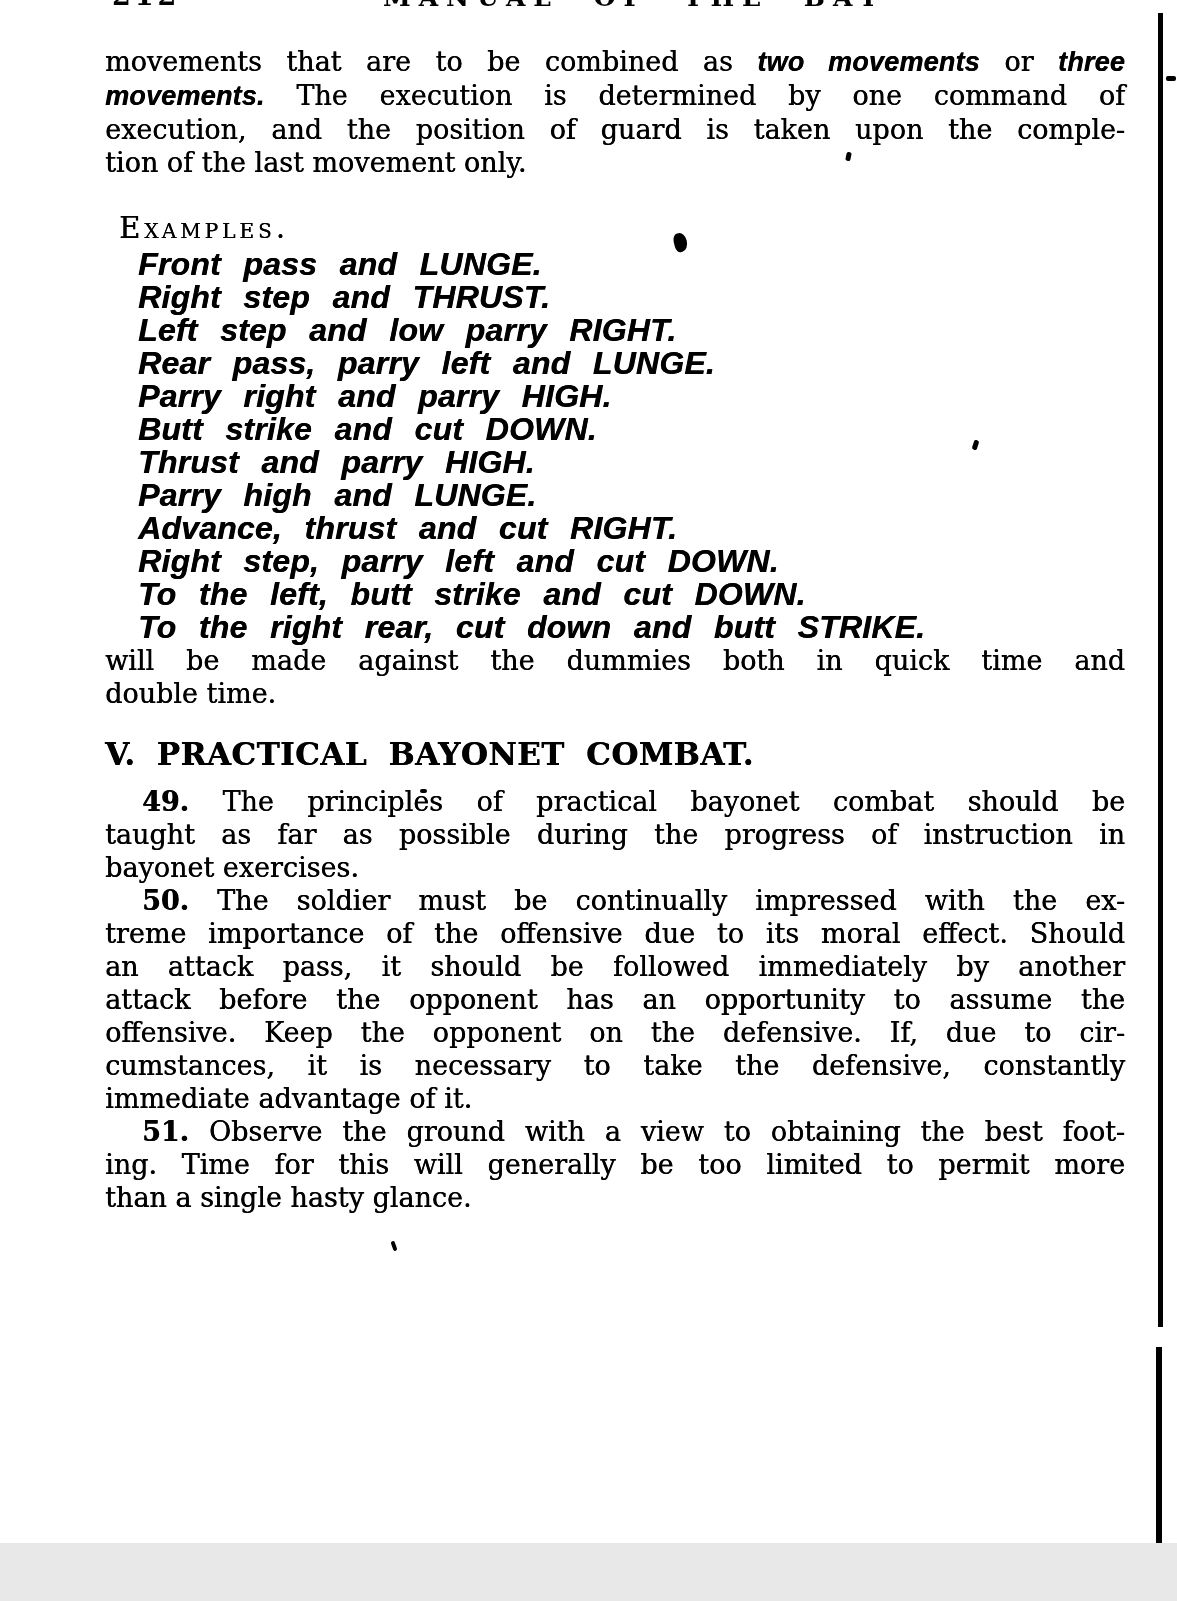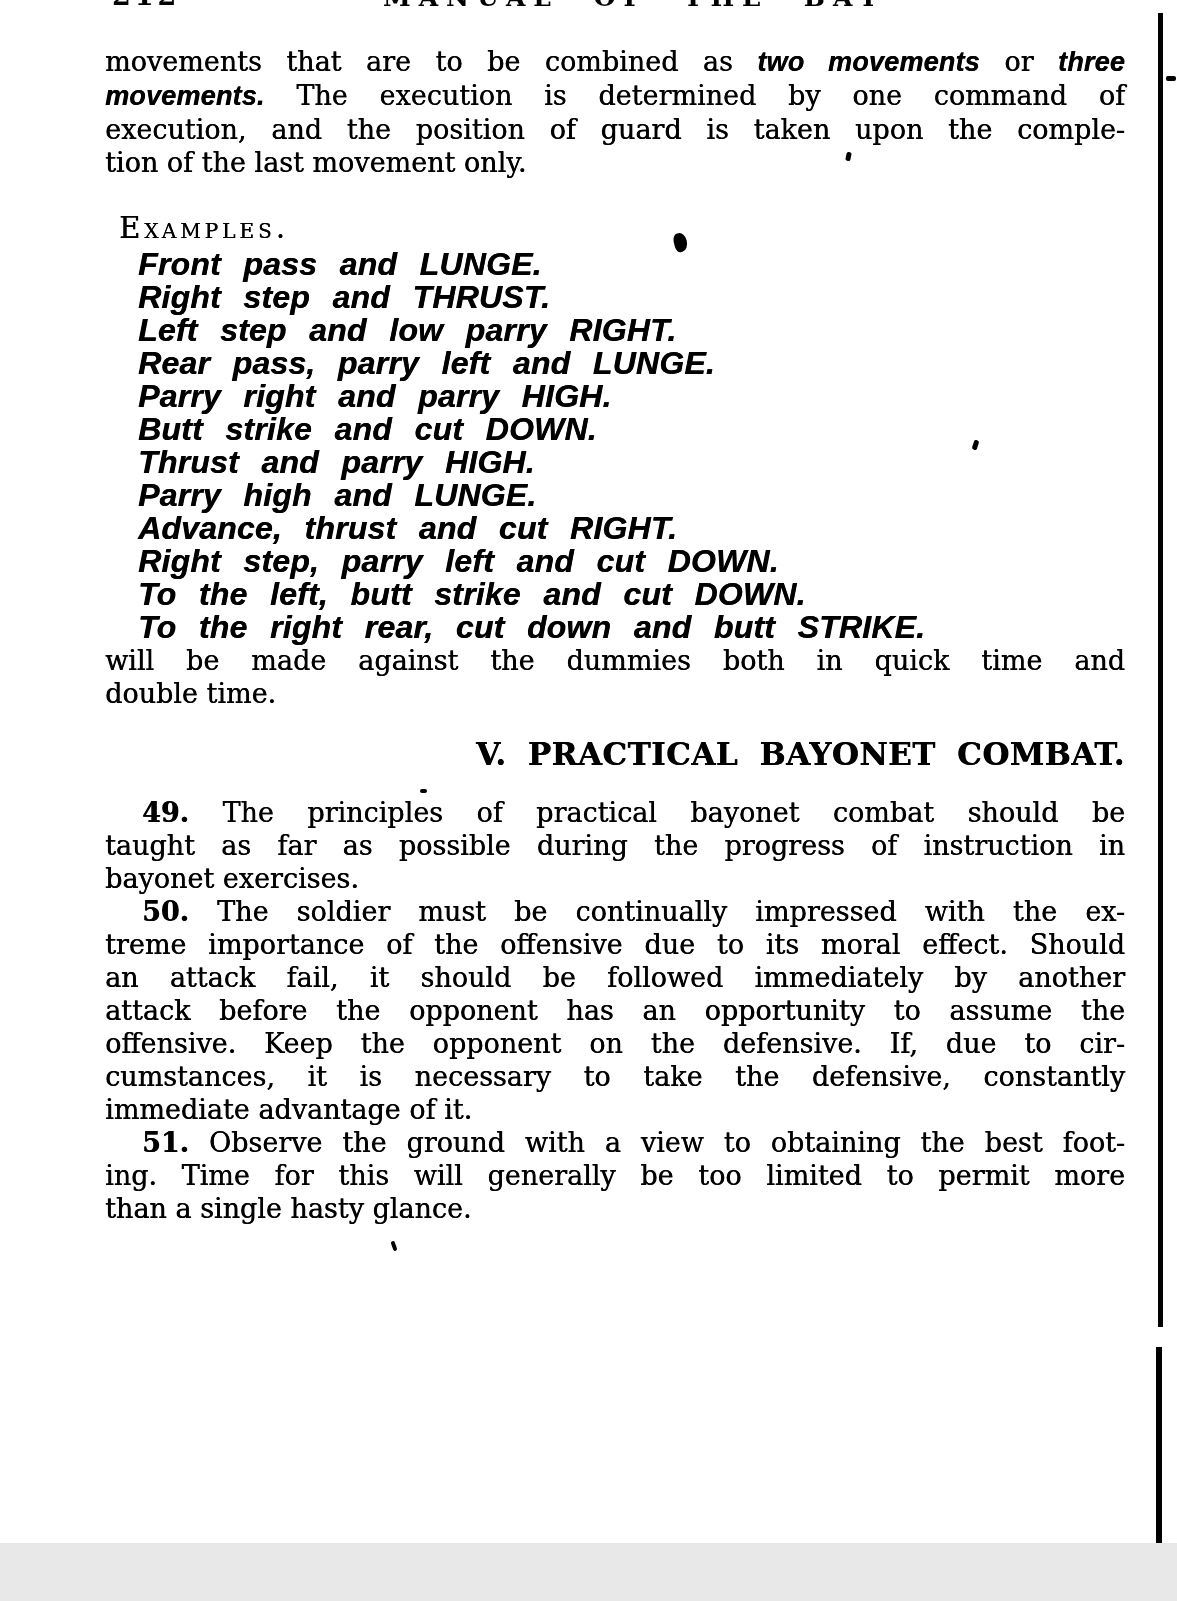--- a/index.html
+++ b/index.html
@@ -46,21 +46,21 @@
   .ex-line {
     font-family:"Liberation Sans", sans-serif;
     font-weight:bold; font-style:italic;
     font-size:32px; line-height:33px;
     word-spacing:0.42em; letter-spacing:0.2px;
     white-space:nowrap;
   }
   .section-heading {
     font-size:31px; line-height:40px; font-weight:bold;
     letter-spacing:0.5px; word-spacing:10px;
-    text-align:right; margin:24px 0 22px 0;
+    text-align:left; margin:24px 0 11px 0;
   }
 
   
   .rule { position:absolute; background:#000; }
   .rule-top    { left:1158px; top:13px;  width:5px; height:1314px; }
   .rule-bottom { left:1156px; top:1347px; width:6px; height:230px; }
   .bottom-bar  {
     position:absolute; left:-4px; top:1571px; width:1190px; height:26px;
     background:#000; transform:rotate(0.25deg); transform-origin:left top;
   }
@@ -121,21 +121,21 @@
     <div class="section-heading">V. PRACTICAL BAYONET COMBAT.</div>
 
     <div class="para">
         <div class="line indent"><span class="seg-b">49.</span><span class="seg-n"> The principles of practical bayonet combat should be</span></div>
         <div class="line"><span class="seg-n">taught as far as possible during the progress of instruction in</span></div>
         <div class="line last"><span class="seg-n">bayonet exercises.</span></div>
       </div>
     <div class="para">
         <div class="line indent"><span class="seg-b">50.</span><span class="seg-n"> The soldier must be continually impressed with the ex-</span></div>
         <div class="line"><span class="seg-n">treme importance of the offensive due to its moral effect. Should</span></div>
-        <div class="line"><span class="seg-n">an attack fail, it should be followed immediately by another</span></div>
+        <div class="line"><span class="seg-n">an attack pass, it should be followed immediately by another</span></div>
         <div class="line"><span class="seg-n">attack before the opponent has an opportunity to assume the</span></div>
         <div class="line"><span class="seg-n">offensive. Keep the opponent on the defensive. If, due to cir-</span></div>
         <div class="line"><span class="seg-n">cumstances, it is necessary to take the defensive, constantly</span></div>
         <div class="line last"><span class="seg-n">immediate advantage of it.</span></div>
       </div>
     <div class="para">
         <div class="line indent"><span class="seg-b">51.</span><span class="seg-n"> Observe the ground with a view to obtaining the best foot-</span></div>
         <div class="line"><span class="seg-n">ing. Time for this will generally be too limited to permit more</span></div>
         <div class="line last"><span class="seg-n">than a single hasty glance.</span></div>
       </div>

